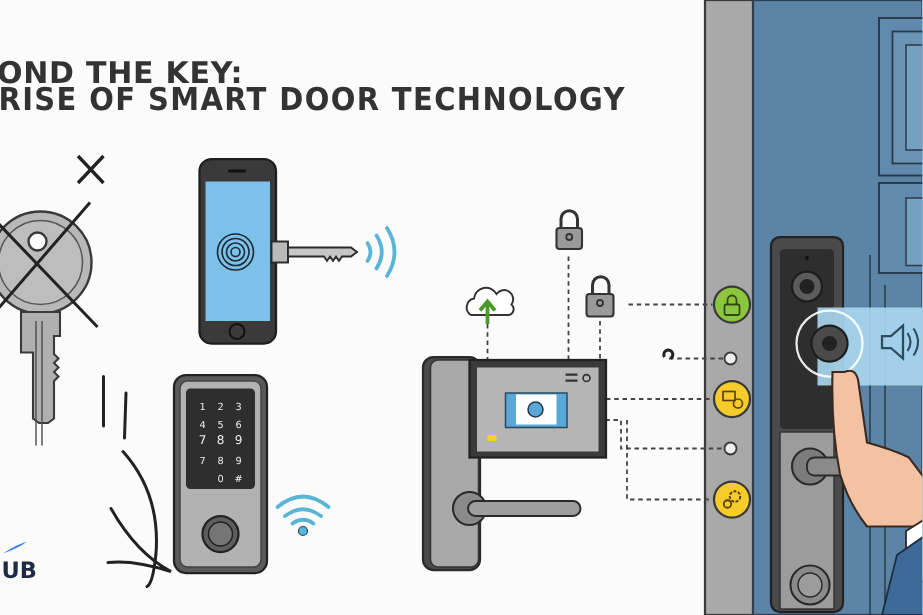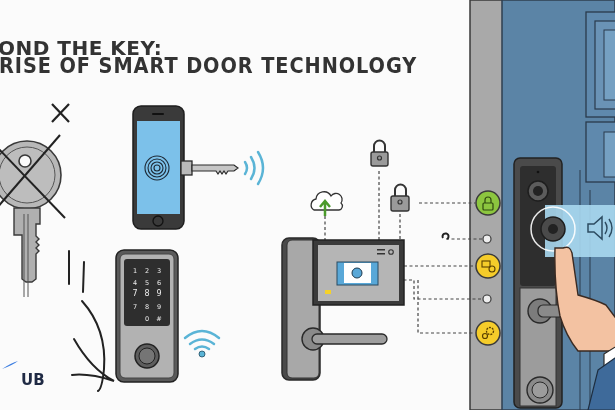--- a/index.html
+++ b/index.html
@@ -1,20 +1,20 @@
 <!DOCTYPE html>
 <html><head>
 <meta charset="utf-8">
 <style>
   html,body{margin:0;padding:0;}
   body{width:615px;height:410px;overflow:hidden;background:#fbfbfb;position:relative;font-family:"DejaVu Sans",sans-serif;}
   .title{position:absolute;left:0;font-family:"DejaVu Sans",sans-serif;font-weight:bold;color:#333;letter-spacing:0.5px;white-space:nowrap;}
   .t1{top:36px;font-size:20px;left:-2px;}
   .t2{top:54px;font-size:21px;left:-1px;transform:scaleX(0.92);transform-origin:left;letter-spacing:1px;}
-  .abs{position:absolute;margin-left:20px;}
+  .abs{position:absolute;}
   svg{position:absolute;left:0;top:0;}
 </style>
 </head>
 <body>
 
 <div class="title t1">OND THE KEY:</div>
 <div class="title t2">RISE OF SMART DOOR TECHNOLOGY</div>
 
 <svg width="615" height="410" viewBox="0 0 615 410">
 

